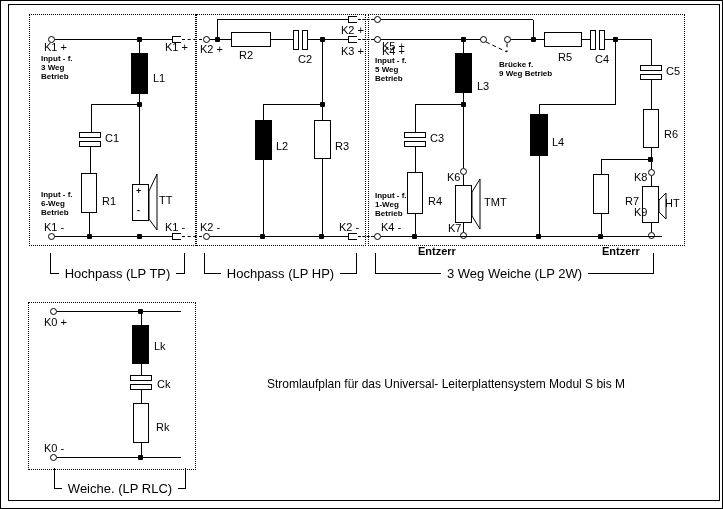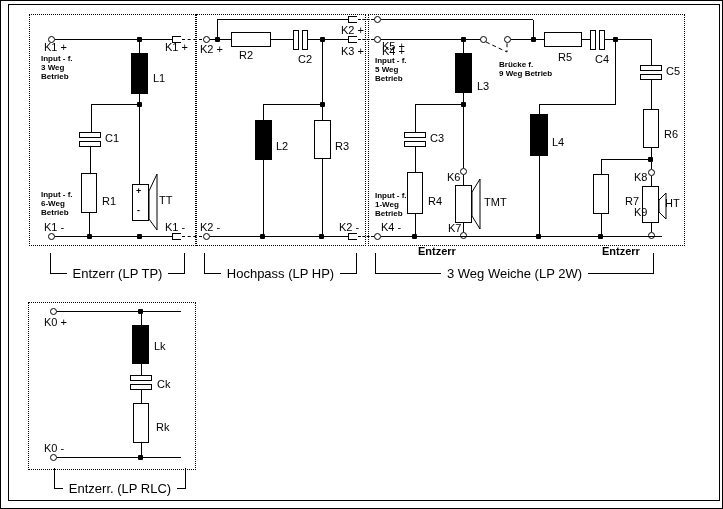--- a/index.html
+++ b/index.html
@@ -256,34 +256,35 @@
     <div class="term" style="left:49px;top:453px;"></div>
     <div class="lbl" style="left:43px;top:442px;">K0 -</div>
     <div class="wh" style="left:56px;top:456px;width:124px;"></div>
     <div class="junc" style="left:137px;top:454px;"></div>
   </div>
 
   <div>
     <div class="brtick" style="left:49px;top:252px;height:21px;"></div>
     <div class="brtick" style="left:183px;top:252px;height:21px;"></div>
     <div class="brline" style="left:49px;top:272px;width:135px;"></div>
-    <div class="brtext" style="left:49px;top:266px;width:135px;"><span>Entzerr (LP TP)</span></div>
+    <div class="brtext" style="left:49px;top:266px;width:135px;"><span>Hochpass (LP TP)</span></div>
   </div>
   <div>
     <div class="brtick" style="left:203px;top:252px;height:21px;"></div>
     <div class="brtick" style="left:355px;top:252px;height:21px;"></div>
     <div class="brline" style="left:203px;top:272px;width:153px;"></div>
     <div class="brtext" style="left:203px;top:266px;width:153px;"><span>Hochpass (LP HP)</span></div>
   </div>
   <div>
     <div class="brtick" style="left:374px;top:252px;height:21px;"></div>
     <div class="brtick" style="left:652px;top:252px;height:21px;"></div>
     <div class="brline" style="left:374px;top:272px;width:279px;"></div>
     <div class="brtext" style="left:374px;top:266px;width:279px;"><span>3 Weg Weiche (LP 2W)</span></div>
   </div>
   <div>
     <div class="brtick" style="left:53px;top:467px;height:21px;"></div>
     <div class="brtick" style="left:184px;top:467px;height:21px;"></div>
     <div class="brline" style="left:53px;top:487px;width:132px;"></div>
-    <div class="brtext" style="left:53px;top:481px;width:132px;"><span>Entzerr. (LP RLC)</span></div>
-  </div>
-
+    <div class="brtext" style="left:53px;top:481px;width:132px;"><span>Weiche. (LP RLC)</span></div>
+  </div>
+
+  <div id="caption">Stromlaufplan für das Universal- Leiterplattensystem Modul S bis M</div>
 </div>
 
 </body></html>

